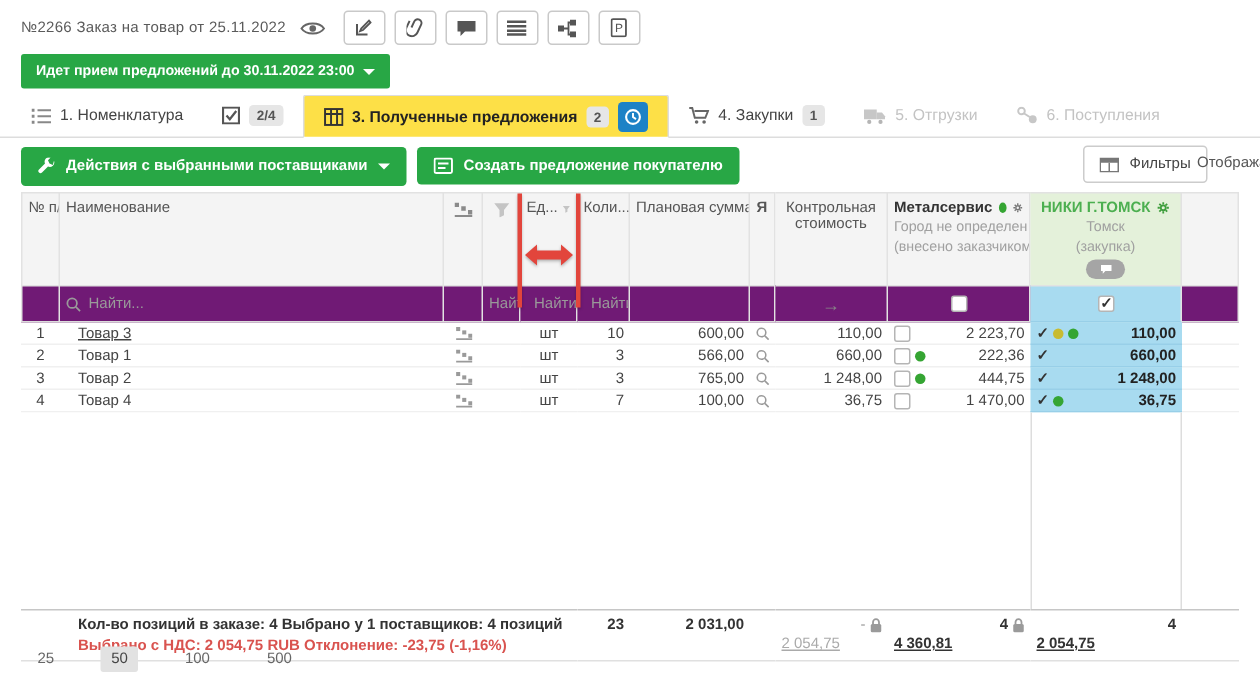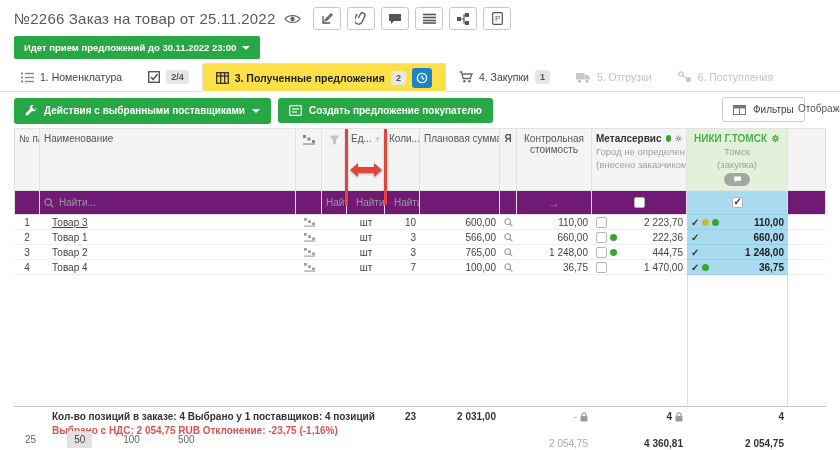--- a/index.html
+++ b/index.html
@@ -3,21 +3,21 @@
 <meta charset="utf-8">
 <style>
   * { box-sizing: border-box; margin: 0; padding: 0; }
   html,body { width:840px; height:450px; }
   body {
     font-family:"Liberation Sans", sans-serif;
     background:#fff; color:#444; position:relative; overflow:hidden; font-size:10px;
   }
   
   .titlebar { position:absolute; top:7px; left:14px; display:flex; align-items:center; }
-  .page-title { font-size:15px; color:#5a5a5a; letter-spacing:.2px; }
+  .page-title { font-size:10px; color:#5a5a5a; letter-spacing:.2px; }
   .eye-wrap { margin:0 6px 0 9px; display:flex; align-items:center; }
   .icon-btn { display:inline-flex; align-items:center; justify-content:center;
     width:28px; height:23px; background:#fff; border:1px solid #c9c9c9; border-radius:3px; margin-left:6px; cursor:pointer; }
   
   .status-btn { position:absolute; top:36px; left:14px; background:#28a745; color:#fff;
     font-size:9.5px; font-weight:bold; padding:6px 10px; border-radius:2px; display:flex; align-items:center; gap:6px; cursor:pointer; }
   .caret-down { width:0; height:0; border-left:4px solid transparent; border-right:4px solid transparent; border-top:4px solid #fff; }
   
   .tabs { position:absolute; top:63px; left:0; width:840px; height:29px; border-bottom:1px solid #ddd;
     display:flex; align-items:stretch; padding-left:8px; }
@@ -60,21 +60,21 @@
   .dot.warn { background:#c8bb31; }
   .checkmark { color:#333; font-weight:bold; font-size:10px; }
   .flex-cell { display:flex; align-items:center; gap:3px; height:100%; }
   .flex-cell .val { margin-left:auto; }
   .arrow-right::after { content:"\2192"; color:#888; font-size:12px; }
   .search-ph { display:flex; align-items:center; gap:5px; color:#9a9a9a; }
   .filler td { height:131px; border:none; background:#fff; }
   .filler .niki-border { border-left:1px solid #ddd; border-right:1px solid #ddd; }
   .frow td { border-top:1px solid #c6c6c6; border-bottom:1px solid #e0e0e0; background:#fff; padding:4px 4px; vertical-align:top; height:30px; }
   .f-line1 { font-weight:bold; color:#333; text-align:right; display:flex; justify-content:flex-end; align-items:center; gap:3px; }
-  .f-line2 { text-align:right; margin-top:16px; font-weight:bold; color:#333; }
+  .f-line2 { margin-top:2px; font-weight:bold; color:#333;text-decoration:underline; }
   .f-line2.gray { color:#aaa; font-weight:normal; }
   .f-summary1 { font-weight:bold; color:#333; white-space:nowrap; }
   .f-summary2 { color:#d9534f; font-weight:bold; margin-top:3px; white-space:nowrap; }
   .ya-letter { color:#d9403a; font-weight:bold; font-size:11px; text-align:center; }
   
   .resize-line { position:absolute; width:3px; top:129px; height:76px; background:#e2453c; box-shadow:0 1px 2px rgba(0,0,0,.25); z-index:5; }
   .resize-arrow { position:absolute; left:350px; top:163px; width:32px; height:14px; display:flex; align-items:center; z-index:6; filter:drop-shadow(0 1px 1px rgba(0,0,0,.3)); }
   .ra-l { width:0; height:0; border-top:7px solid transparent; border-bottom:7px solid transparent; border-right:8px solid #e2453c; }
   .ra-m { flex:1; height:6px; background:#e2453c; }
   .ra-r { width:0; height:0; border-top:7px solid transparent; border-bottom:7px solid transparent; border-left:8px solid #e2453c; }

